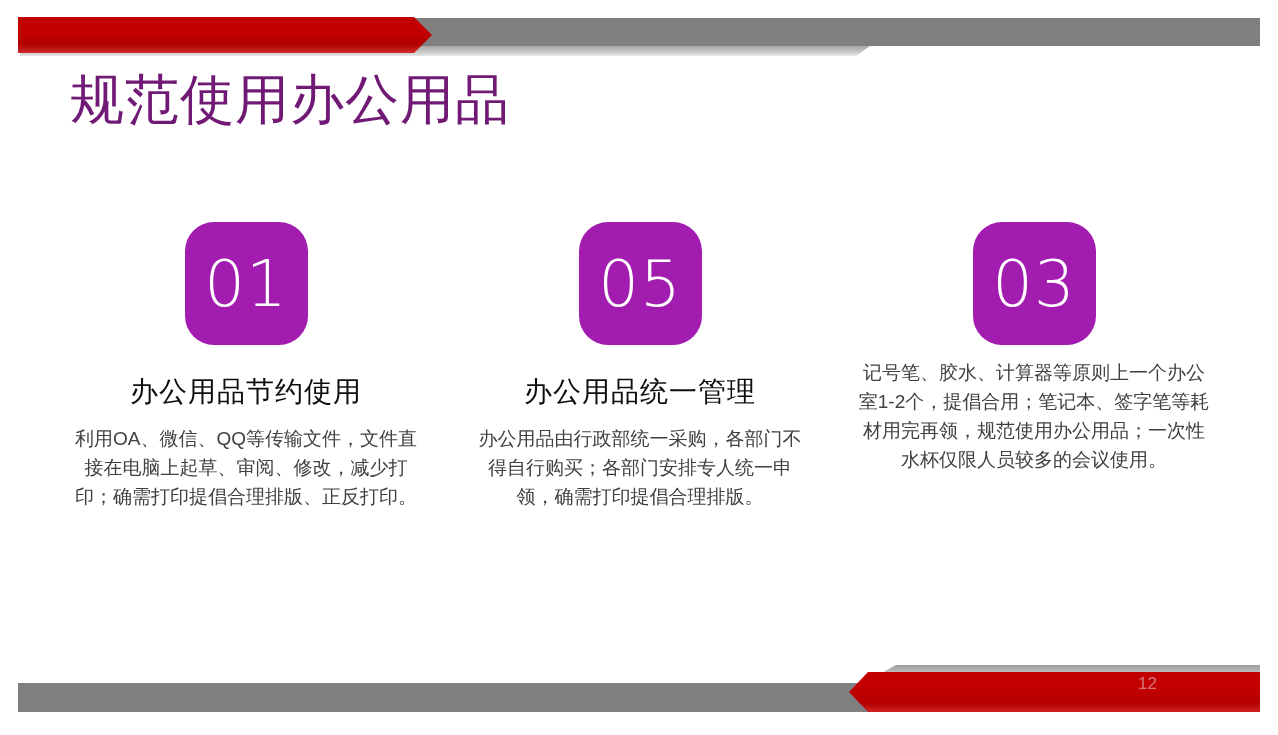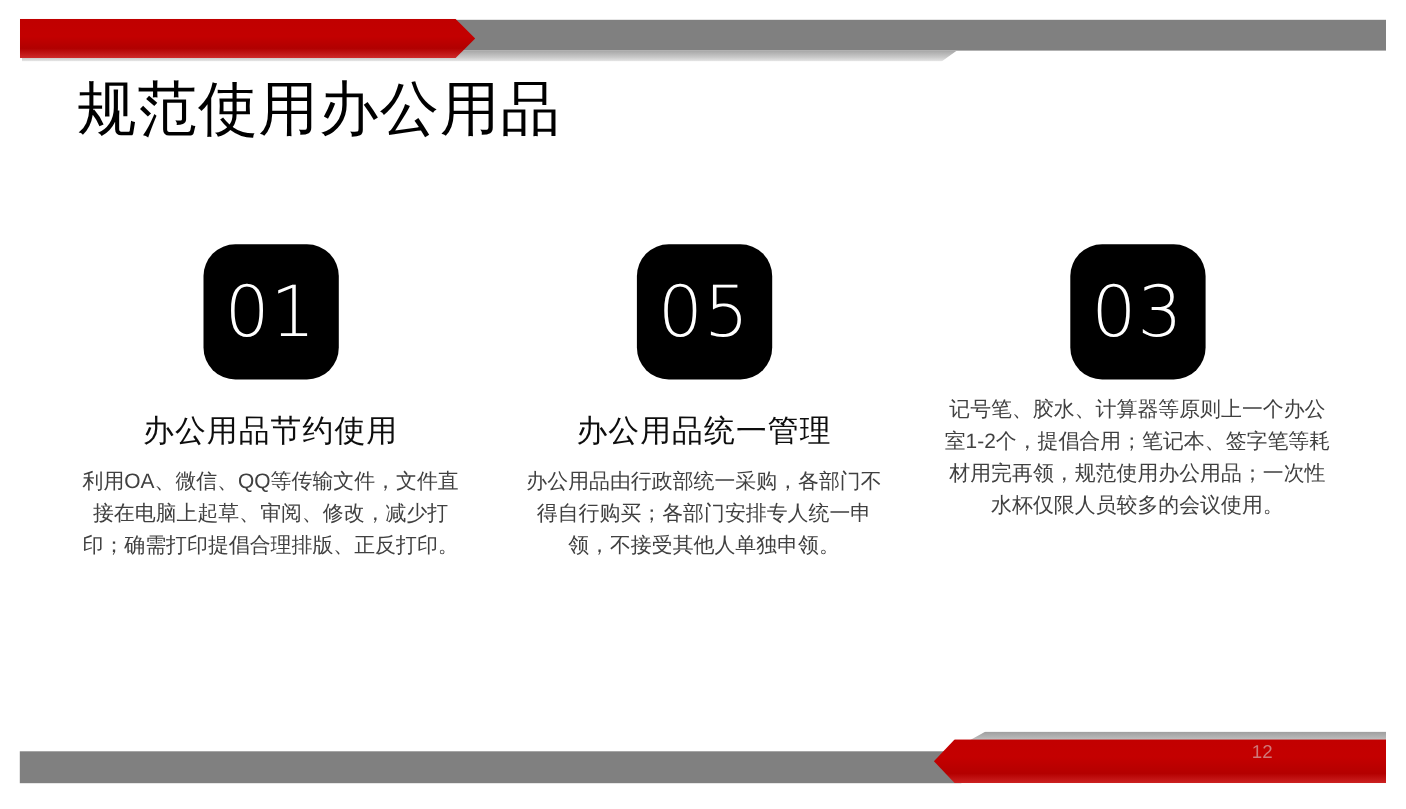--- a/index.html
+++ b/index.html
@@ -55,21 +55,21 @@
     clip-path: polygon(0 0, calc(100% - 18px) 0, 100% 50%, calc(100% - 18px) 100%, 0 100%);
   }
 
   
   .slide-title {
     position: absolute;
     left: 70px;
     top: 68px;
     font-size: 54px;
     line-height: 1.15;
-    color: #000000;
+    color: #701a75;
     letter-spacing: 1px;
     white-space: nowrap;
   }
 
   
   .columns {
     position: absolute;
     left: 60px;
     top: 222px;
     width: 1160px;
@@ -79,21 +79,21 @@
   .column {
     width: 372px;
     display: flex;
     flex-direction: column;
     align-items: center;
   }
   .num-badge {
     width: 123px;
     height: 123px;
     border-radius: 29px;
-    background: #000000;
+    background: #a21caf;
     display: flex;
     align-items: center;
     justify-content: center;
   }
   .num-badge-label {
     color: #ffffff;
     font-size: 64px;
     font-weight: 300;
     letter-spacing: 1px;
     line-height: 1;
@@ -184,21 +184,21 @@
       </div>
       <div class="col-heading">办公用品节约使用</div>
       <div class="col-body">利用OA、微信、QQ等传输文件，文件直接在电脑上起草、审阅、修改，减少打印；确需打印提倡合理排版、正反打印。</div>
     </div>
 
     <div class="column col-2">
       <div class="num-badge">
         <span class="num-badge-label">05</span>
       </div>
       <div class="col-heading">办公用品统一管理</div>
-      <div class="col-body">办公用品由行政部统一采购，各部门不得自行购买；各部门安排专人统一申领，不接受其他人单独申领。</div>
+      <div class="col-body">办公用品由行政部统一采购，各部门不得自行购买；各部门安排专人统一申领，确需打印提倡合理排版。</div>
     </div>
 
     <div class="column col-3">
       <div class="num-badge">
         <span class="num-badge-label">03</span>
       </div>
       <div class="col-body">记号笔、胶水、计算器等原则上一个办公室1-2个，提倡合用；笔记本、签字笔等耗材用完再领，规范使用办公用品；一次性水杯仅限人员较多的会议使用。</div>
     </div>
 
   </div>

